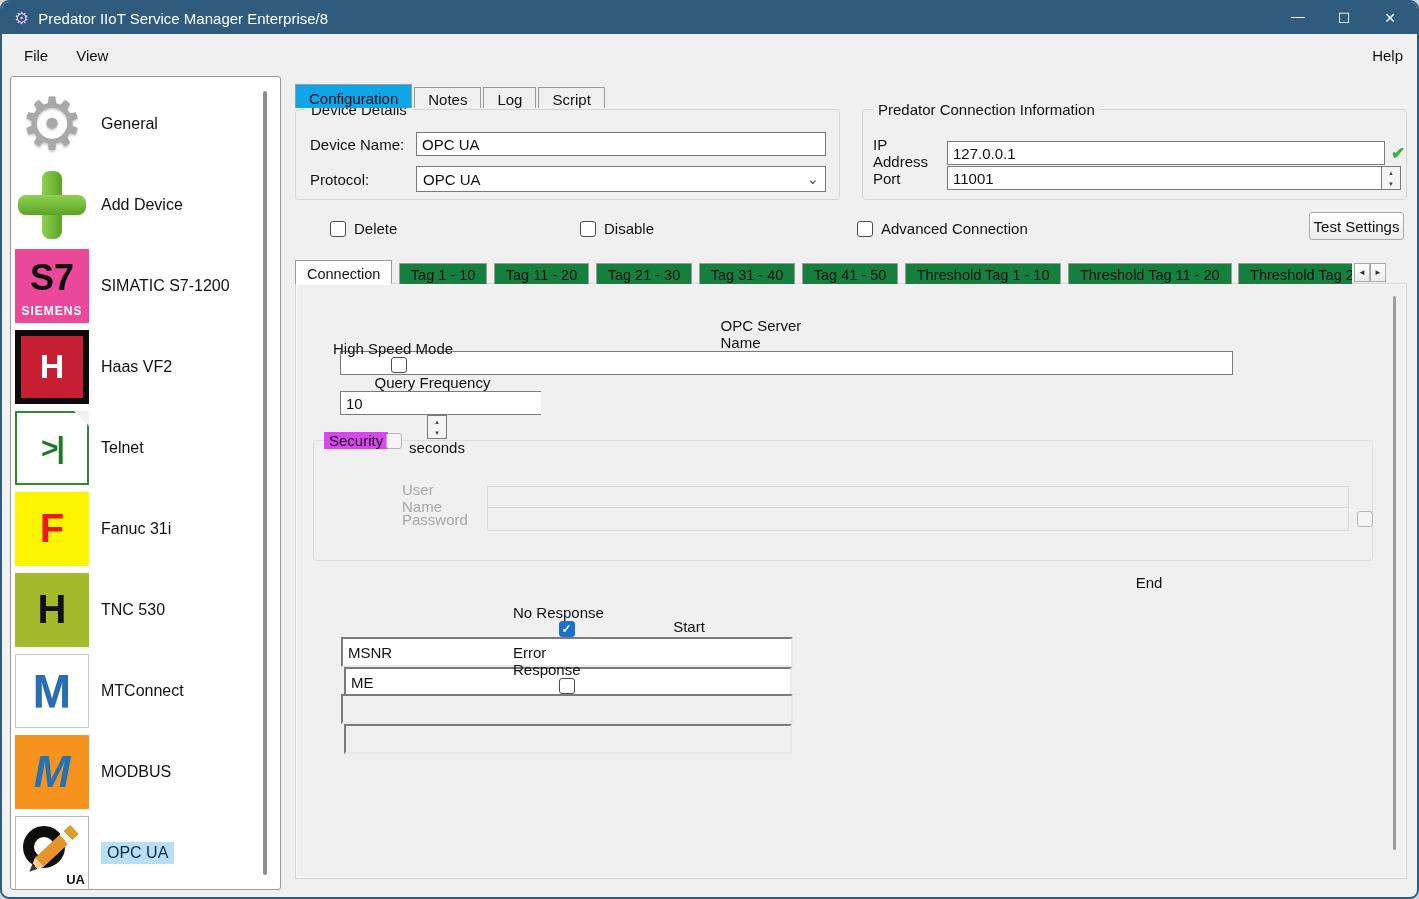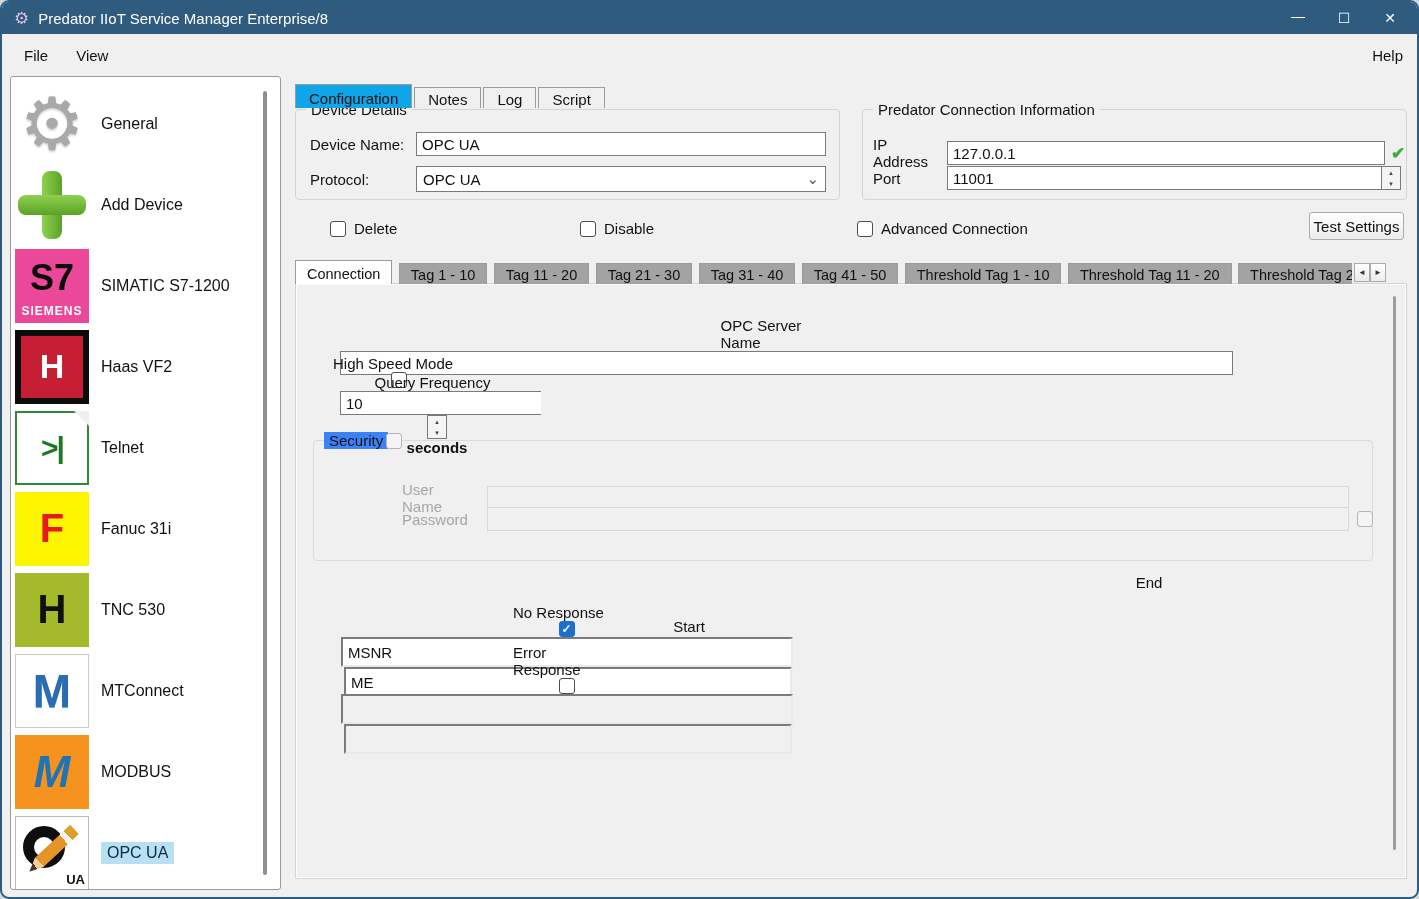--- a/index.html
+++ b/index.html
@@ -109,21 +109,21 @@
   .cb.disabled { border-color:#b5b5b5; background:#f4f4f4; }
   .cb-row-label { font-size:15px; color:#111; margin-left:8px; }
 
   .btn {
     position:absolute; font-size:15px; color:#111; background:linear-gradient(180deg,#ffffff,#ececec);
     border:1px solid #ababab; border-radius:3px; display:flex; align-items:center; justify-content:center;
   }
 
   
   .subtab-strip { position:absolute; left:293px; top:258px; width:1057px; height:24px; overflow:hidden; white-space:nowrap; z-index:3; }
-  .subtab { display:inline-block; padding:3px 11px 4px; font-size:14.5px; color:#111; background:#a3a3a3; border:1px solid #9b9b9b; border-bottom:none; margin-right:2px; height:21px; vertical-align:bottom; }
+  .subtab { display:inline-block; padding:3px 11px 4px; font-size:14.5px; color:#111; background:#15803d; border:1px solid #9b9b9b; border-bottom:none; margin-right:2px; height:21px; vertical-align:bottom; }
   .subtab.active { background:#fff; height:24px; padding-top:5px; }
   .subtab-arrows { position:absolute; left:1352px; top:261px; display:flex; }
   .subtab-arrow { width:16px; height:19px; border:1px solid #ababab; background:linear-gradient(180deg,#fff,#ebebeb); display:flex; align-items:center; justify-content:center; font-size:8px; color:#333; }
 
   
   .panel { position:absolute; left:293px; top:281px; width:1112px; height:596px; border:1px solid #d4d4d4; background:#f0f0f0; box-shadow:inset 0 0 0 1px #fbfbfb; }
   .abs { position:absolute;flex-direction:column; }
   .panel-scrollbar { position:absolute; right:10px; top:12px; bottom:28px; width:3px; background:#9d9d9d; border-radius:2px; }
 
   .gray { color:#a6a6a6; }
@@ -315,37 +315,37 @@
     <div class="subtab-arrow">►</div>
   </div>
 
   <div class="panel">
 
     <div class="abs gb-row" style="left:37px; top:33px;">
       <span class="flabel" style="width:125px;">OPC Server Name</span>
       <input class="txt" style="width: 893px; margin-left: 7px;" value="">
     </div>
 
-    <div class="abs gb-row" style="left:37px; top:71px;">
+    <div class="abs gb-row" style="left:37px; top:56px;">
       <span class="flabel" style="width:125px;">High Speed Mode</span>
       <div class="cb" style="margin-left:7px;"></div>
     </div>
 
     <div class="abs gb-row" style="left:37px; top:90px;">
       <span class="flabel" style="width:125px;">Query Frequency</span>
       <input class="txt" style="width: 201px; margin-left: 7px; border-right: none;" value="10">
       <div class="spin">
         <div>▲</div>
         <div>▼</div>
       </div>
-      <span class="flabel" style="margin-left:0; text-align:center; font-weight:bold;">seconds</span>
+      <span class="flabel" style="margin-left:0; text-align:center; font-weight:normal;">seconds</span>
     </div>
 
     <div class="groupbox" style="left:17px; top:156px; width:1060px; height:121px; border-color:#dcdcdc;">
-      <span class="gb-title gray" style="background:#3b82f6;">Security</span>
+      <span class="gb-title gray" style="background:#d946ef;">Security</span>
       <div class="cb disabled" style="position:absolute; top:-8px; left:72px;"></div>
       <div class="gb-row" style="left:88px; top:40px;">
         <span class="flabel gray" style="width:75px;">User Name</span>
         <input class="txt disabled" style="width: 862px; margin-left: 10px;" value="">
       </div>
       <div class="gb-row" style="left:88px; top:66px;">
         <span class="flabel gray" style="width:75px;">Password</span>
         <input class="txt disabled" style="width: 862px; margin-left: 10px;" value="">
         <div class="cb disabled" style="margin-left:8px;"></div>
       </div>

